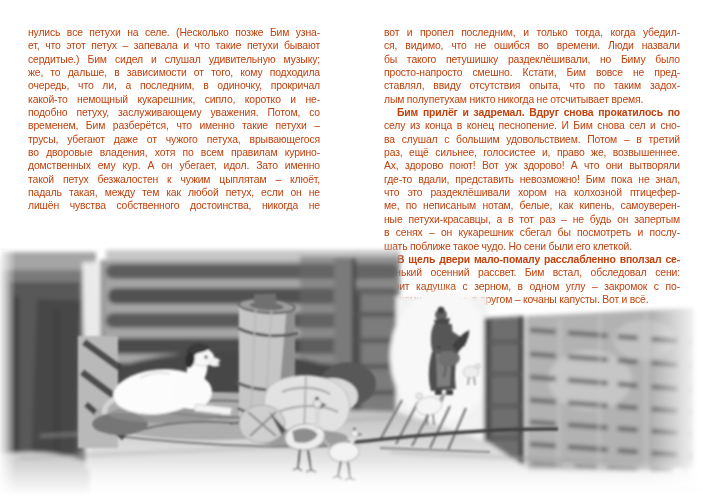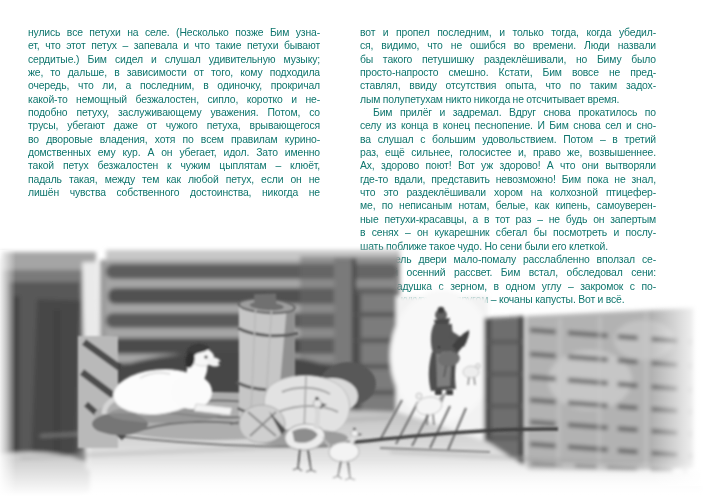--- a/index.html
+++ b/index.html
@@ -5,53 +5,54 @@
   html,body{margin:0;padding:0;}
   body{
     width:703px;height:496px;
     background:#ffffff;
     font-family:"Liberation Sans","DejaVu Sans",sans-serif;
     position:relative;overflow:hidden;
   }
   .page{position:absolute;inset:0;}
   .col{
     position:absolute;
-    color:#0f766e;
+    color:#c2410c;
   }
   .col-left{left:28px;top:26px;width:292px;}
-  .col-right{left:360px;top:26px;width:296px;}
+  .col-right{left:384px;top:26px;width:296px;}
   .line{
     font-size:10.4px;
     line-height:13.35px;
     height:13.35px;
     letter-spacing:-0.14px;
     word-spacing:-0.2px;
     text-align:justify;
     text-align-last:justify;
     overflow:hidden;
     white-space:normal;
   }
   .line.pend{text-align-last:left;}
-  .line.indent{text-indent:13px;}
+  .line.indent{text-indent:13px;font-weight:bold;}
   .illustration{position:absolute;left:0;top:0;width:703px;height:496px;}
   svg{display:block;}
 </style>
 </head>
 <body style="color: rgb(63, 63, 63);">
 
 <div class="page">
 
   <div class="col col-left">
       <div class="line">нулись все петухи на селе. (Несколько позже Бим узна-</div>
       <div class="line">ет, что этот петух – запевала и что такие петухи бывают</div>
       <div class="line">сердитые.) Бим сидел и слушал удивительную музыку;</div>
       <div class="line">же, то дальше, в зависимости от того, кому подходила</div>
       <div class="line">очередь, что ли, а последним, в одиночку, прокричал</div>
-      <div class="line">какой-то немощный безжалостен, сипло, коротко и не-</div>
+      <div class="line">какой-то немощный кукарешник, сипло, коротко и не-</div>
       <div class="line">подобно петуху, заслуживающему уважения. Потом, со</div>
+      <div class="line">временем, Бим разберётся, что именно такие петухи –</div>
       <div class="line">трусы, убегают даже от чужого петуха, врывающегося</div>
       <div class="line">во дворовые владения, хотя по всем правилам курино-</div>
       <div class="line">домственных ему кур. А он убегает, идол. Зато именно</div>
       <div class="line">такой петух безжалостен к чужим цыплятам – клюёт,</div>
       <div class="line">падаль такая, между тем как любой петух, если он не</div>
       <div class="line">лишён чувства собственного достоинства, никогда не</div>
     </div>
   <div class="col col-right">
       <div class="line">вот и пропел последним, и только тогда, когда убедил-</div>
       <div class="line">ся, видимо, что не ошибся во времени. Люди назвали</div>

